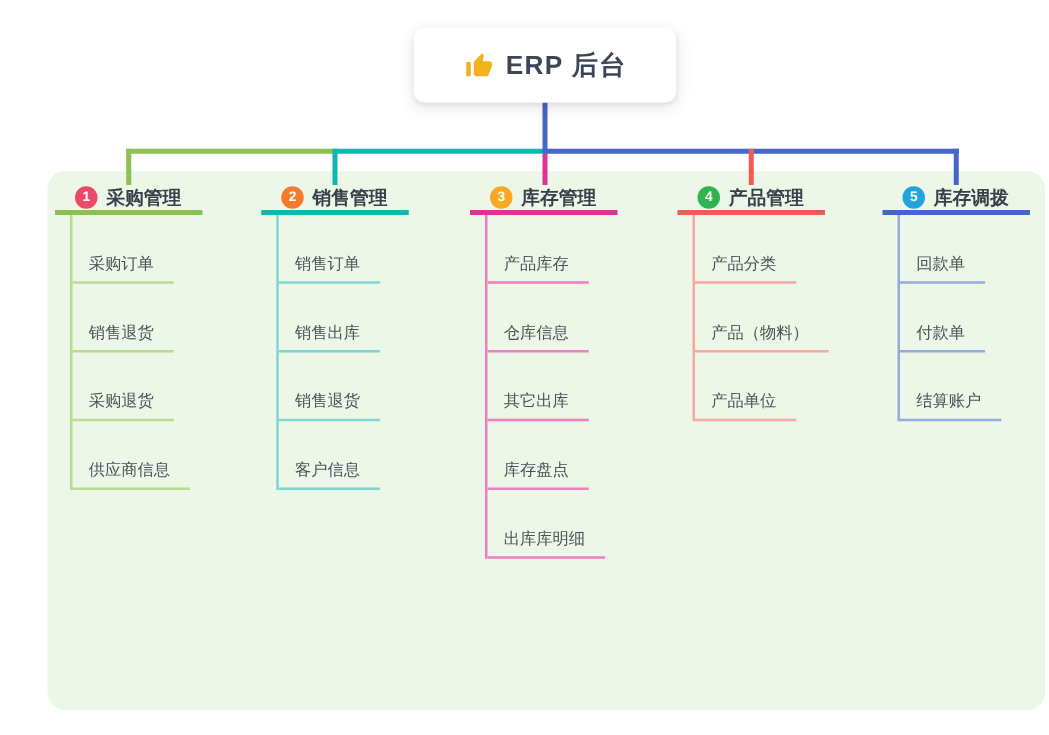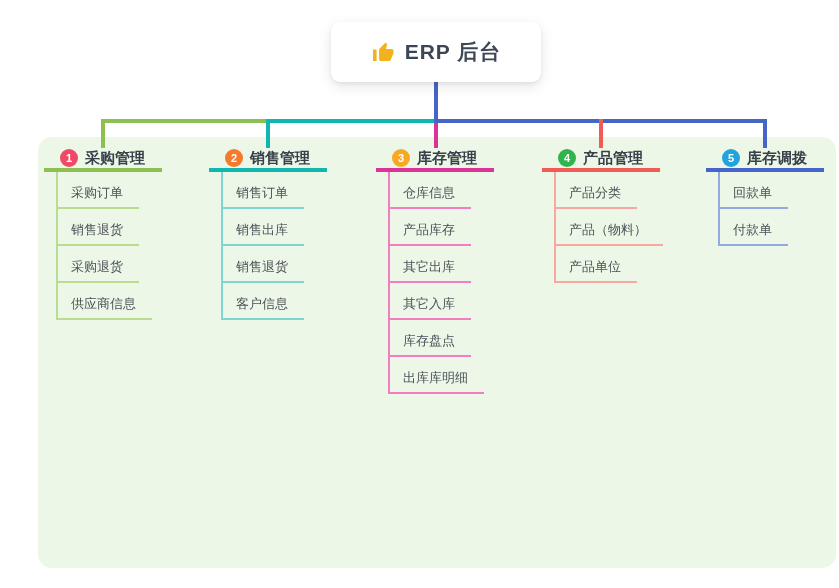--- a/index.html
+++ b/index.html
@@ -28,21 +28,21 @@
   
   .branch{position:absolute;top:150px;width:118px;z-index:3;}
   .head{height:22px;width:118px;box-sizing:border-box;
         border-bottom:4px solid var(--line);
         display:flex;align-items:center;gap:7px;padding-left:16px;padding-bottom:2px;}
   .badge{width:18px;height:18px;border-radius:50%;background:var(--badge);
          color:#ffffff;font-size:11px;font-weight:700;
          display:inline-flex;align-items:center;justify-content:center;flex:0 0 18px;}
   .head-label{font-size:15px;font-weight:600;color:#38404a;white-space:nowrap;}
   .kids{margin-left:12px;border-left:2px solid var(--child);}
-  .slot{height:37px;display:flex;align-items:flex-end;}
+  .slot{height:55px;display:flex;align-items:flex-end;}
   .kid{display:inline-block;border-bottom:2px solid var(--child);
        padding:0 16px 5px 13px;font-size:13px;color:#4c5258;white-space:nowrap;}
 </style>
 </head>
 <body>
 
 <div class="canvas">
 
   <div class="panel" style="background: rgb(236, 247, 231);"></div>
 
@@ -105,30 +105,27 @@
     </div>
   </div>
 
   <div class="branch" style="left: 360px; --line: #dd3396; --child: #f07ec0; --badge: #f8a922;">
     <div class="head">
       <span class="badge">3</span>
       <span class="head-label">库存管理</span>
     </div>
     <div class="kids">
       <div class="slot">
+          <span class="kid">产品库存</span>
+        </div>
+      <div class="slot">
           <span class="kid">仓库信息</span>
         </div>
       <div class="slot">
-          <span class="kid">产品库存</span>
-        </div>
-      <div class="slot">
           <span class="kid">其它出库</span>
-        </div>
-      <div class="slot">
-          <span class="kid">其它入库</span>
         </div>
       <div class="slot">
           <span class="kid">库存盘点</span>
         </div>
       <div class="slot">
           <span class="kid">出库库明细</span>
         </div>
     </div>
   </div>
 
@@ -155,16 +152,19 @@
       <span class="badge">5</span>
       <span class="head-label">库存调拨</span>
     </div>
     <div class="kids">
       <div class="slot">
           <span class="kid">回款单</span>
         </div>
       <div class="slot">
           <span class="kid">付款单</span>
         </div>
+      <div class="slot">
+          <span class="kid">结算账户</span>
+        </div>
     </div>
   </div>
 
 </div>
 
 </body></html>

